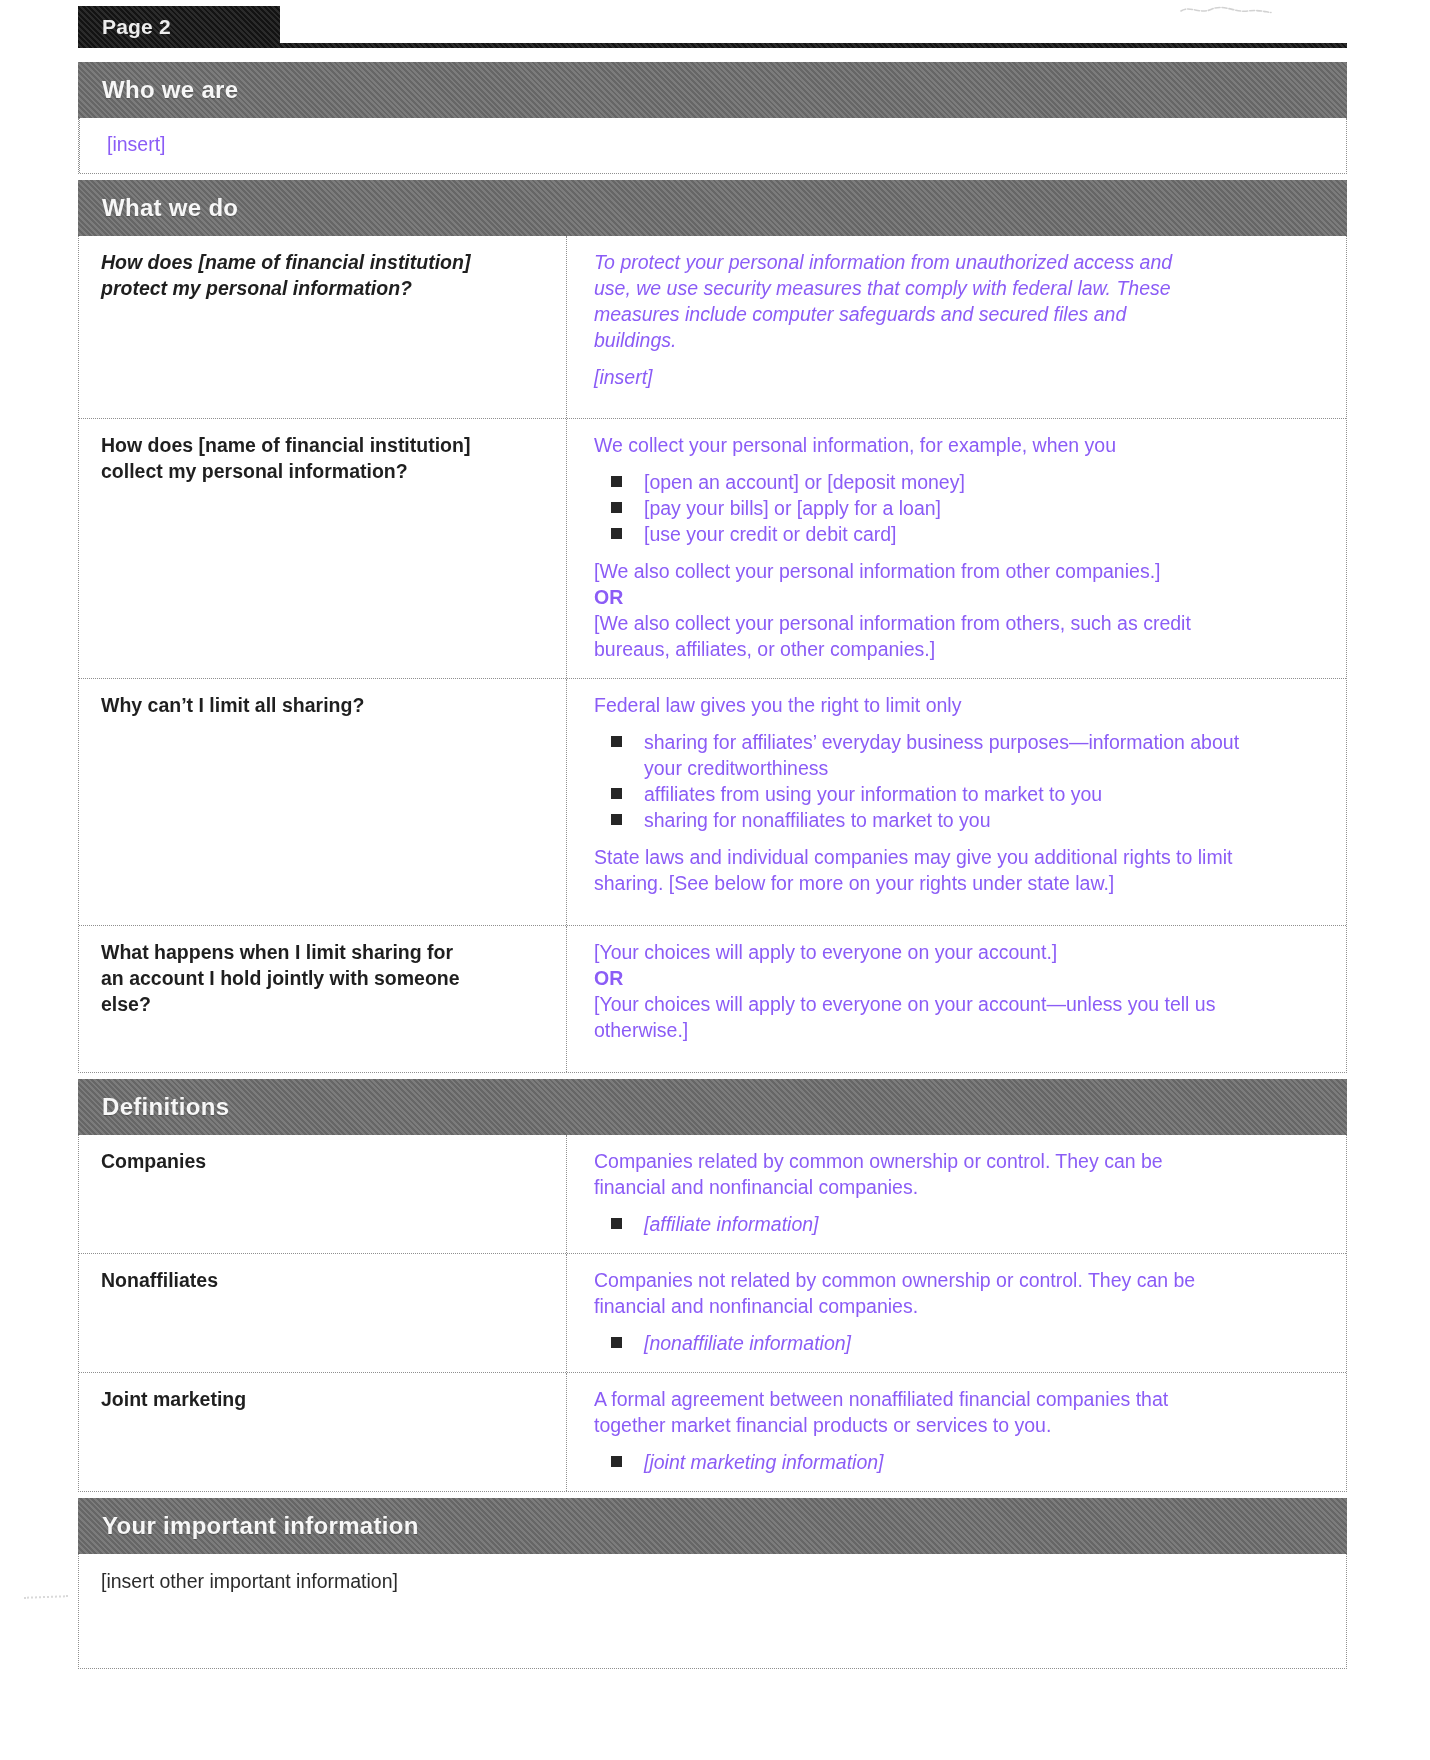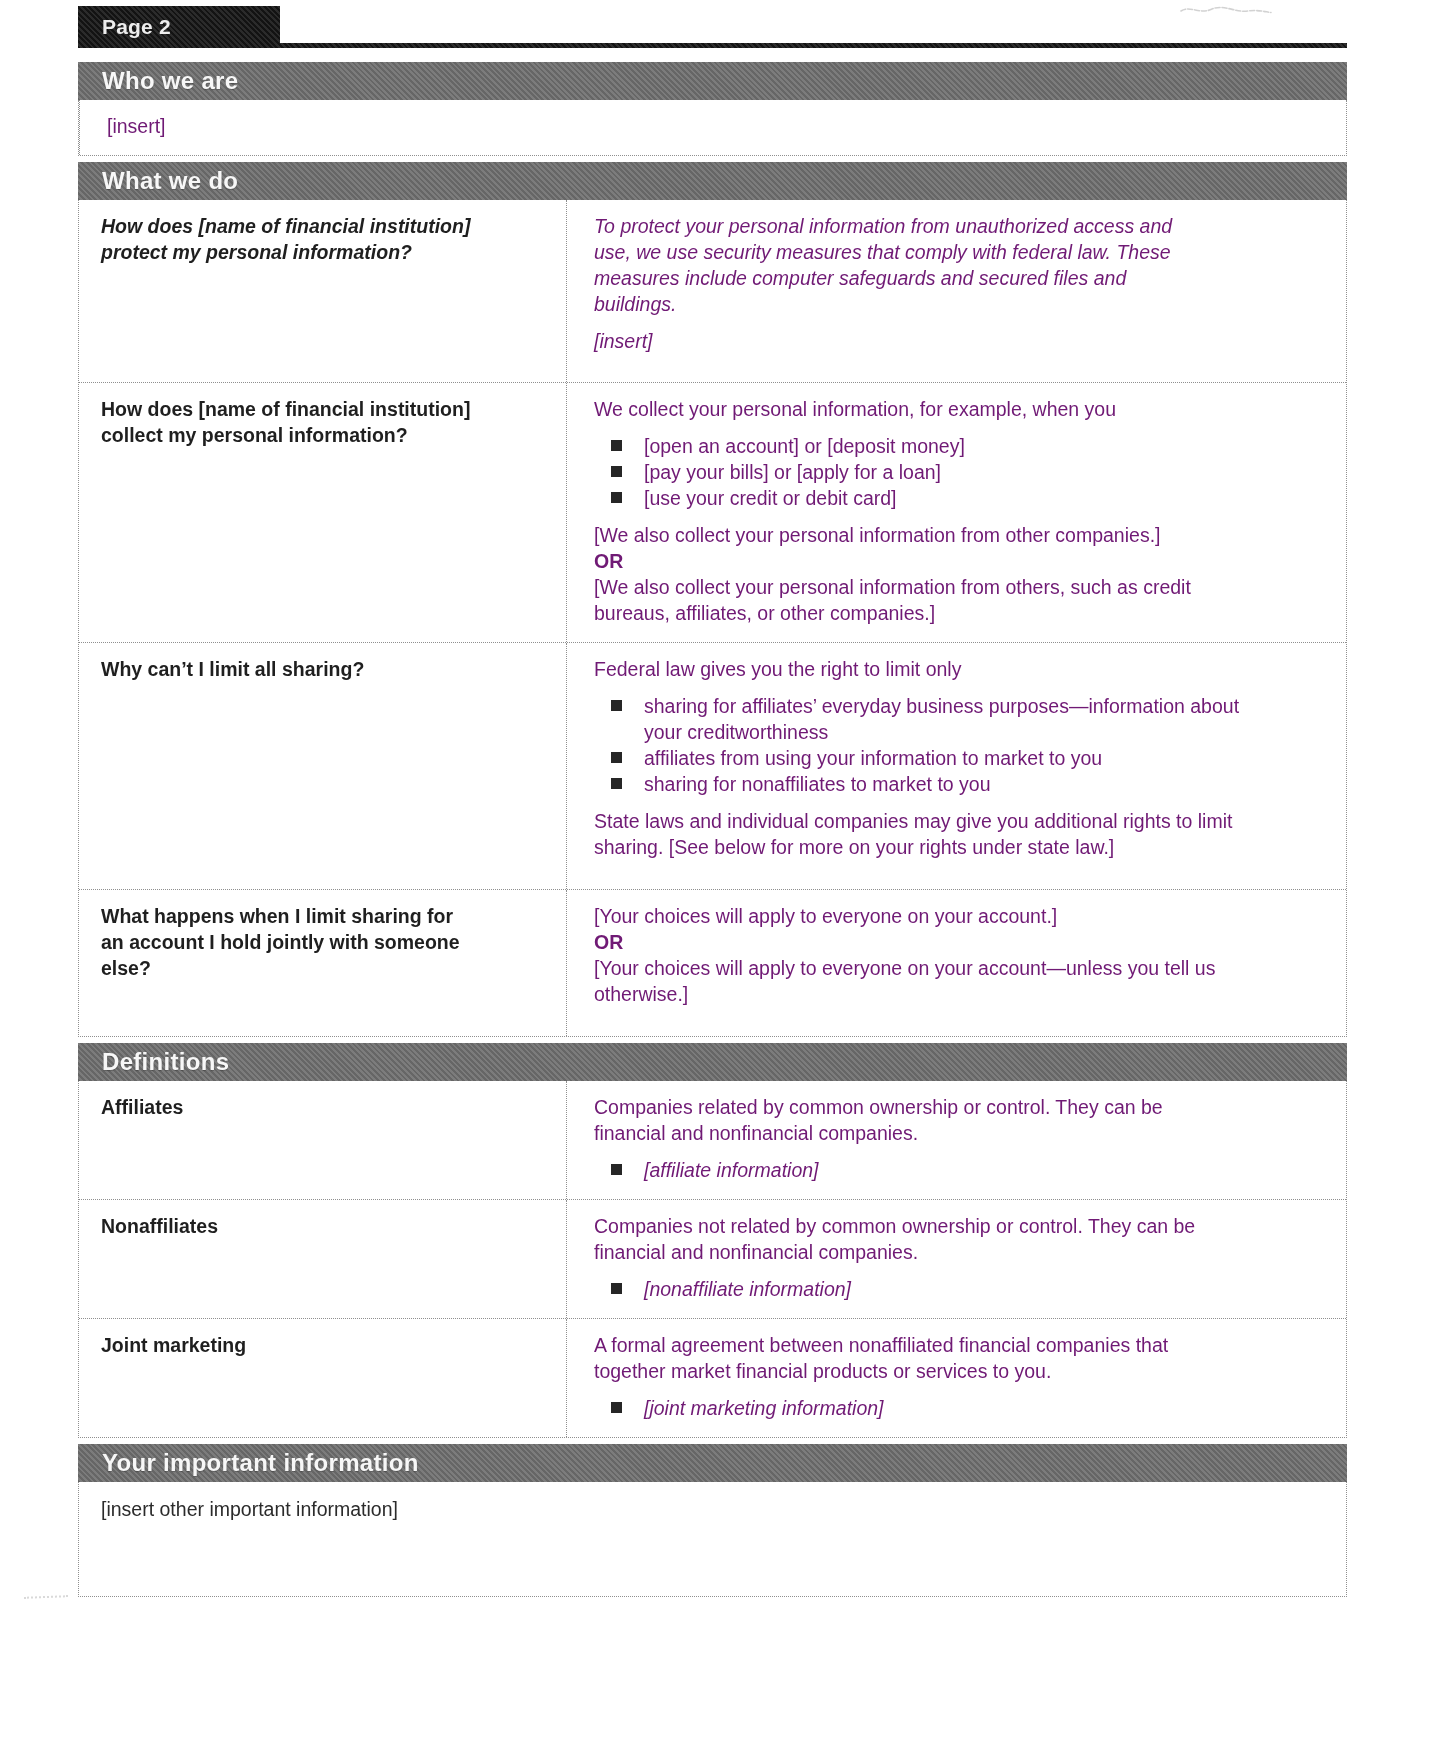--- a/index.html
+++ b/index.html
@@ -20,34 +20,34 @@
     background:repeating-linear-gradient(45deg,#131313 0 2px,#2b2b2b 2px 4px);
     color:#ededed; font-size:21px; font-weight:bold; display:flex; align-items:center;
     padding-left:24px; letter-spacing:.2px; }
   .scribble { position:absolute; left:1178px; top:2px; opacity:.8; }
   .smudge2 { position:absolute; left:24px; top:1596px; width:44px; height:3px;
     border-top:2px dotted #d9d9d9; transform:rotate(-2deg); }
 
   
   .section { margin-top:6px; }
   .section.first { margin-top:14px; }
-  .band { height:38px; display:flex; align-items:center; padding-left:24px;
+  .band { height:56px; display:flex; align-items:center; padding-left:24px;
     background:repeating-linear-gradient(45deg,#666666 0 2px,#7c7c7c 2px 4px);
     color:#f7f7f7; font-size:24px; font-weight:bold; letter-spacing:.3px;
     text-shadow:0 1px 1px rgba(0,0,0,.25); }
 
   
   .sec-table { border:1px dotted #8f8f8f; border-top:none; background:#fff; }
   .row { display:flex; align-items:stretch; }
   .row + .row { border-top:1px dotted #8f8f8f; }
   .qcell { flex:0 0 487px; width:487px; padding:13px 48px 14px 22px;
     font-weight:bold; color:#1f1f1f; font-size:19.5px; line-height:26px; }
   .qcell.narrow { padding-right:106px; }
   .acell { flex:1; border-left:1px dotted #8f8f8f;
-    padding:13px 137px 16px 27px; font-size:19.5px; line-height:26px; color:#701a75; }
+    padding:13px 137px 16px 27px; font-size:19.5px; line-height:26px; color:#8b5cf6; }
   .acell.pr82  { padding-right:82px; }
   .acell.pr70  { padding-right:70px; }
   .acell.pr100 { padding-right:100px; }
   .acell.pr120 { padding-right:120px; }
 
   .h-a { min-height:54px; }  .h-b { min-height:182px;font-style:italic; } .h-c { min-height:256px; }
   .h-d { min-height:247px; } .h-e { min-height:147px; } .h-def { min-height:117px; }
 
   .gap { margin-top:11px; }
   .or { font-weight:bold; }
@@ -144,21 +144,21 @@
       </div>
     </div>
 
     <div class="section">
       <div class="band">
         <span>Definitions</span>
       </div>
       <div class="sec-table">
 
         <div class="row h-def">
-          <div class="qcell">Affiliates</div>
+          <div class="qcell">Companies</div>
           <div class="acell pr120">
             <div class="line">Companies related by common ownership or control. They can be financial and nonfinancial companies.</div>
             <div class="blist">
               <div class="bitem it"><span class="sq"></span><span>[affiliate information]</span></div>
             </div>
           </div>
         </div>
 
         <div class="row h-def">
           <div class="qcell">Nonaffiliates</div>

